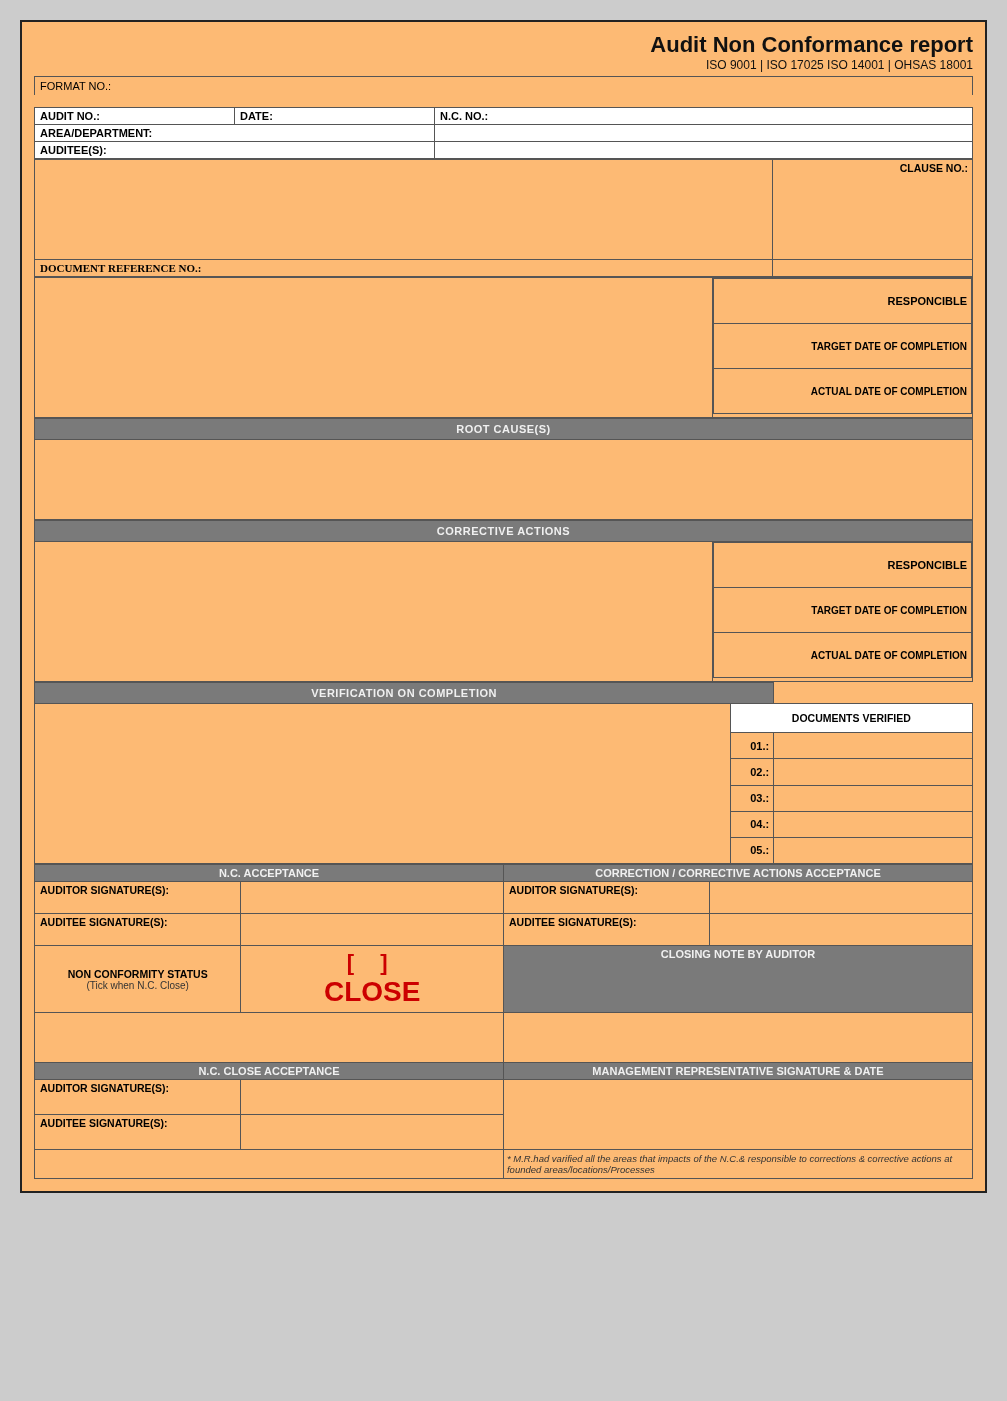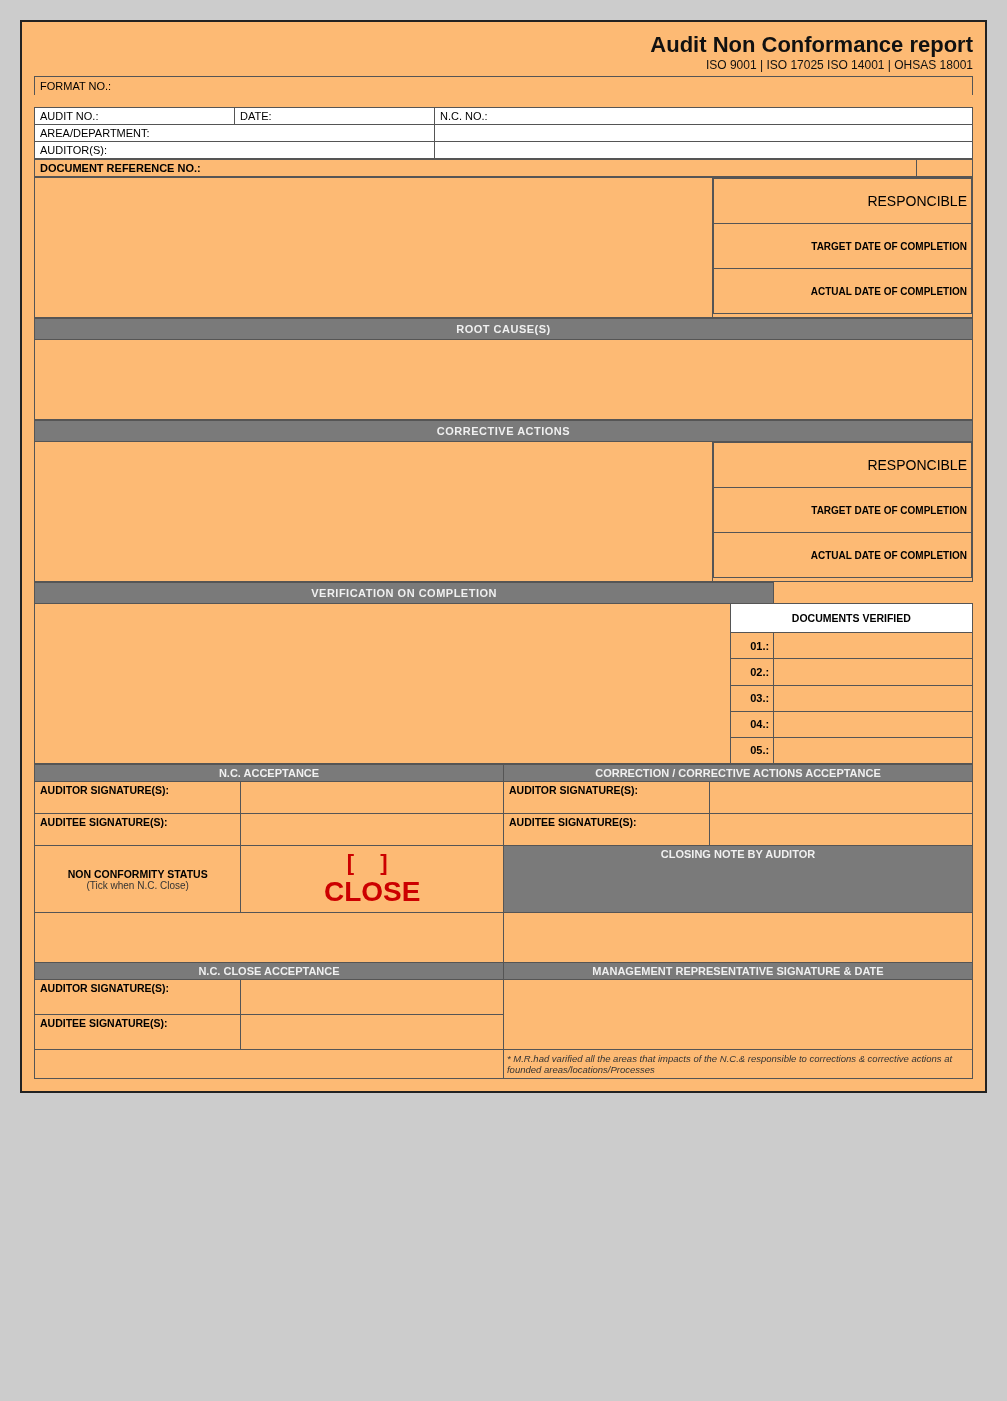--- a/index.html
+++ b/index.html
@@ -41,21 +41,21 @@
     .section-header {
       background: #7a7a7a;
       color: #f0f0f0;
       text-align: center;
       font-weight: bold;
       font-size: 11px;
       padding: 4px 0;
       letter-spacing: 0.5px;
     }
     .label-cell {
-      font-weight: normal;
+      font-weight: bold;
       white-space: nowrap;
       background: #fff;
     }
     .empty-cell {
       background: #fff;
       min-height: 18px;
     }
     
     .main-table {
       width: 100%;
@@ -70,22 +70,22 @@
       vertical-align: top;
     }
     .right-inner {
       width: 100%;
       border-collapse: collapse;
     }
     .right-inner td {
       border: 1px solid #555;
     }
     .right-label-cell {
-      font-weight: normal;
-      font-size: 14px;
+      font-weight: bold;
+      font-size: 11px;
       text-align: right;
       padding: 3px 4px;
       height: 35px;
       vertical-align: middle;
     }
 
     
     .bottom-section {
     }
     .bottom-table {
@@ -165,30 +165,37 @@
         <tr>
       <td style="width:200px; border:1px solid #555; padding:2px 5px;" class="label-cell">AUDIT NO.:</td>
       <td style="width:200px; border:1px solid #555; padding:2px 5px;" class="label-cell">DATE:</td>
       <td style="border:1px solid #555; padding:2px 5px;" class="label-cell">N.C. NO.:</td>
     </tr>
     <tr>
       <td colspan="2" style="border:1px solid #555; padding:2px 5px;" class="label-cell">AREA/DEPARTMENT:</td>
       <td style="border:1px solid #555; padding:2px 5px;" class="empty-cell"></td>
     </tr>
     <tr>
-      <td colspan="2" style="border:1px solid #555; padding:2px 5px;" class="label-cell">AUDITOR(S):</td>
+      <td colspan="2" style="border:1px solid #555; padding:2px 5px;" class="label-cell">AUDITEE(S):</td>
       <td style="border:1px solid #555; padding:2px 5px;" class="empty-cell"></td>
     </tr>
   </tbody>
     </table>
 
   <table class="main-table" style="margin-top:0;">
     <tbody>
     <tr>
-      <td style="border:1px solid #555; padding:2px 5px; font-weight:bold; white-space:nowrap;">DOCUMENT REFERENCE NO.:</td>
+      <td style="height:100px; vertical-align:top; padding:3px; border:1px solid #555;"></td>
+      <td style="width:200px; border:1px solid #555; vertical-align:top; padding:2px 4px;">
+        <div style="font-weight:bold; font-size:10.5px; text-align:right;">CLAUSE NO.:</div>
+        <div style="height:75px;"></div>
+      </td>
+    </tr>
+    <tr>
+      <td style="border:1px solid #555; padding:2px 5px; font-weight:bold; white-space:nowrap;font-family:Liberation Serif, serif;">DOCUMENT REFERENCE NO.:</td>
       <td style="border:1px solid #555; padding:2px 5px;"></td>
     </tr>
   </tbody>
     </table>
 
   <table class="main-table">
     <tbody>
     <tr>
       <td style="height:140px; vertical-align:top; padding:3px; border:1px solid #555;"></td>
       <td class="right-side" style="border:1px solid #555; vertical-align:top; padding:0;">

